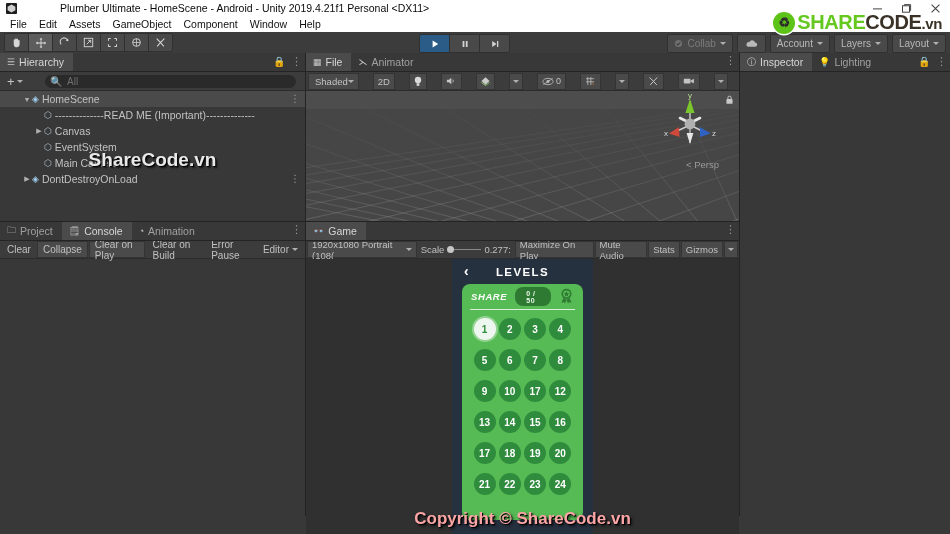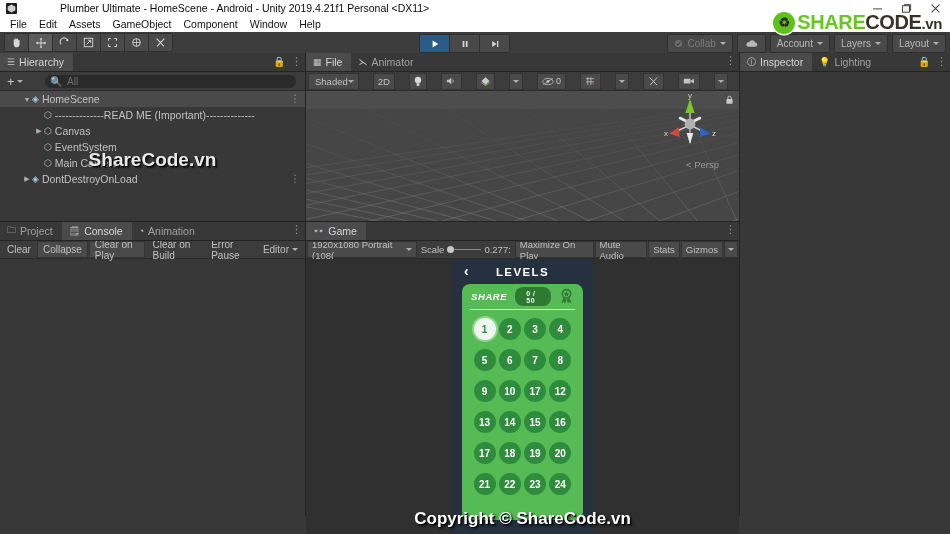--- a/index.html
+++ b/index.html
@@ -255,21 +255,21 @@
     padding: 8px 10px 0 10px; justify-items: center;
   }
   .lvl-cell {
     width: 22px; height: 22px; border-radius: 50%; background: #2f8c3d;
     display: flex; align-items: center; justify-content: center;
     color: #ffffff; font-size: 10px; font-weight: bold;
   }
   .lvl-cell.cur { background: #eef7ef; color: #2f8c3d; box-shadow: 0 0 0 2px rgba(255,255,255,.35); }
   .wm-game {
     position: absolute; left: 0; right: 0; bottom: 7px; text-align: center;
-    font-size: 17px; font-weight: bold; color: #ffffff;
+    font-size: 17px; font-weight: bold; color: #fca5a5;
     text-shadow: 1px 1px 0 #000, 2px 2px 3px rgba(0,0,0,.8); z-index: 5;
   }
 
   
   .statusbar {
     position: absolute; left: 0; bottom: 0; width: 950px; height: 18px;
     background: #1c1c1c; display: flex; align-items: center;
     border-top: 1px solid #101010;
   }
   .status-right {

